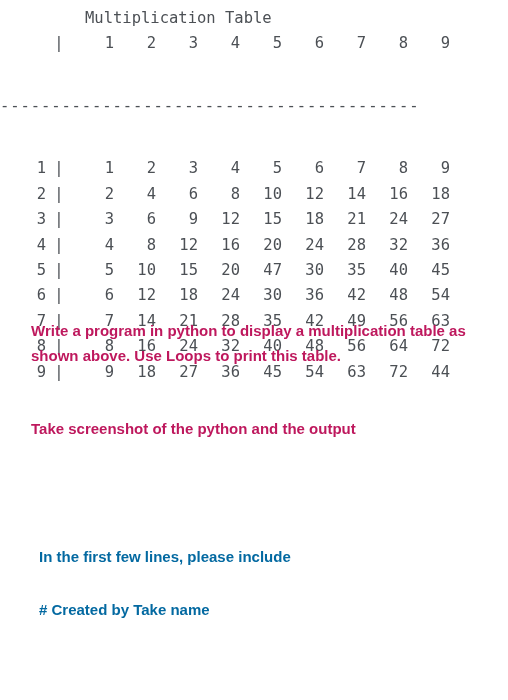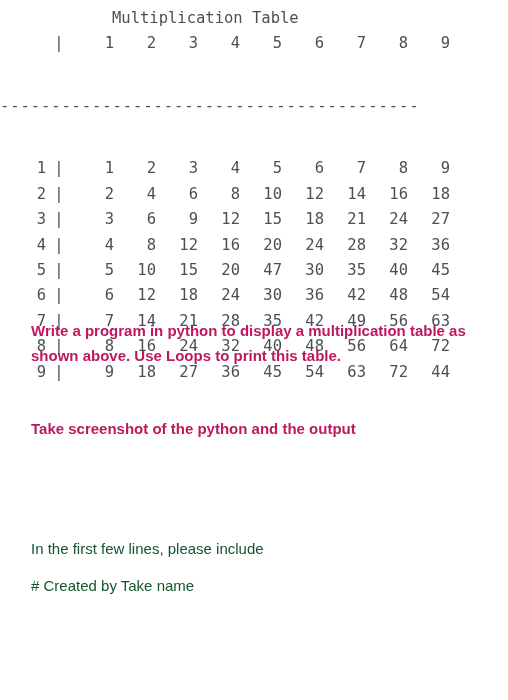--- a/index.html
+++ b/index.html
@@ -30,21 +30,21 @@
     top: 0;
     width: 508px;
     font-family: "DejaVu Sans Mono", "Liberation Mono", monospace;
     color: #4c5055;
     font-size: 15.5px;
     letter-spacing: 0px;
   }
 
   .mt-title {
     text-align: left;
-    padding-left: 112px;
+    padding-left: 85px;
     font-size: 15.5px;
     line-height: 22px;
     padding-top: 7px;
     color: #4c5055;
     white-space: pre;
   }
 
   .mt-grid {
     margin-top: 2px;
     border-collapse: collapse;
@@ -107,25 +107,25 @@
     font-family: "Liberation Sans", sans-serif;
     font-weight: bold;
     font-size: 15px;
     line-height: 25px;
     color: #be185d;
     margin: 0;
   }
 
   .p-reg {
     font-family: "Liberation Sans", sans-serif;
-    font-weight: normal;
+    font-weight: bold;
     font-size: 15px;
     line-height: 25px;
-    color: #14532d;
-    margin: 0;
+    color: #0369a1;
+    margin: 8px;
   }
 
   .gap-lg { height: 48px; }
   .gap-md { height: 47px; }
   .gap-sm { height: 12px; }
 </style>
 </head>
 <body>
 
 <div class="page">

